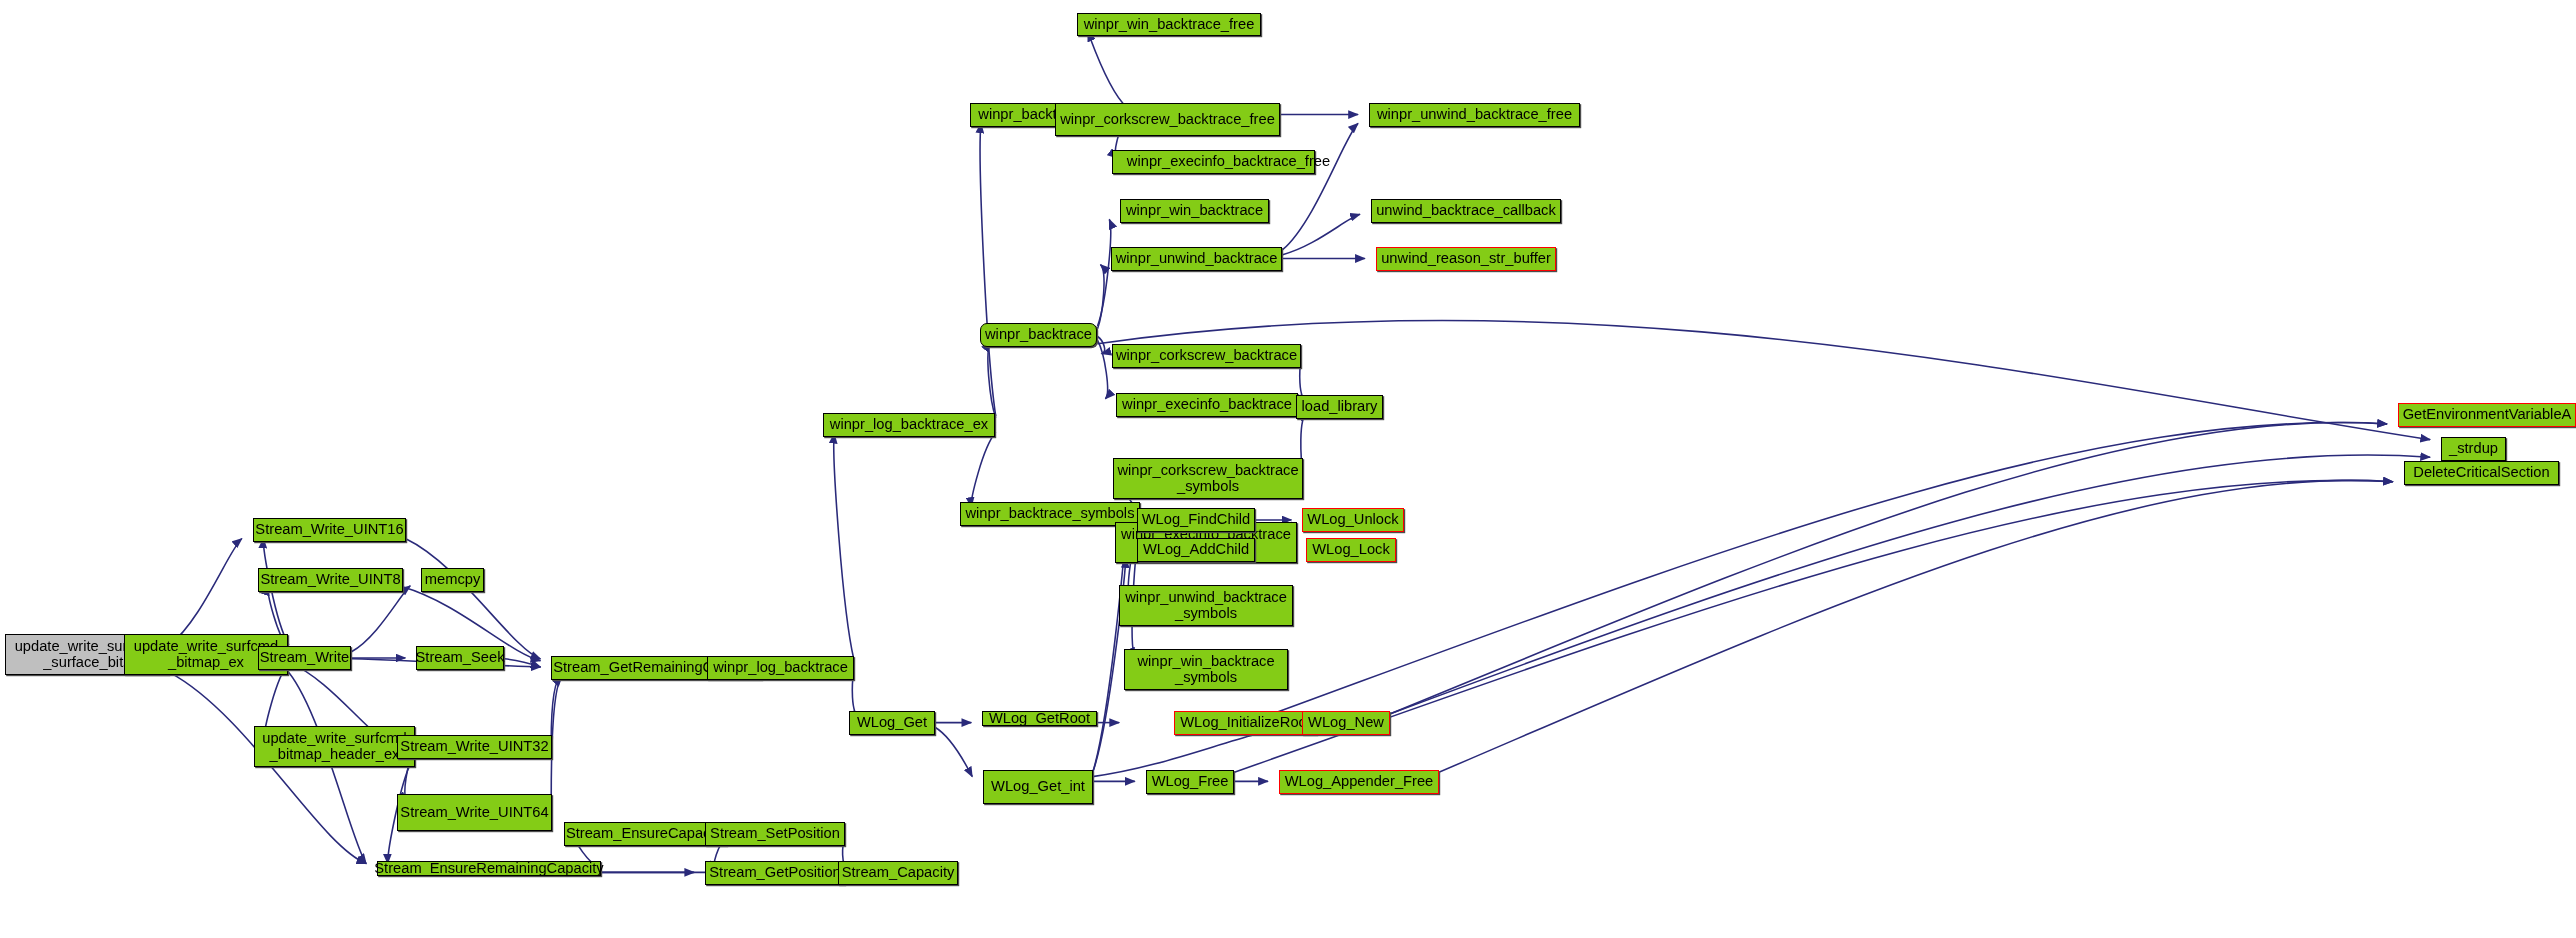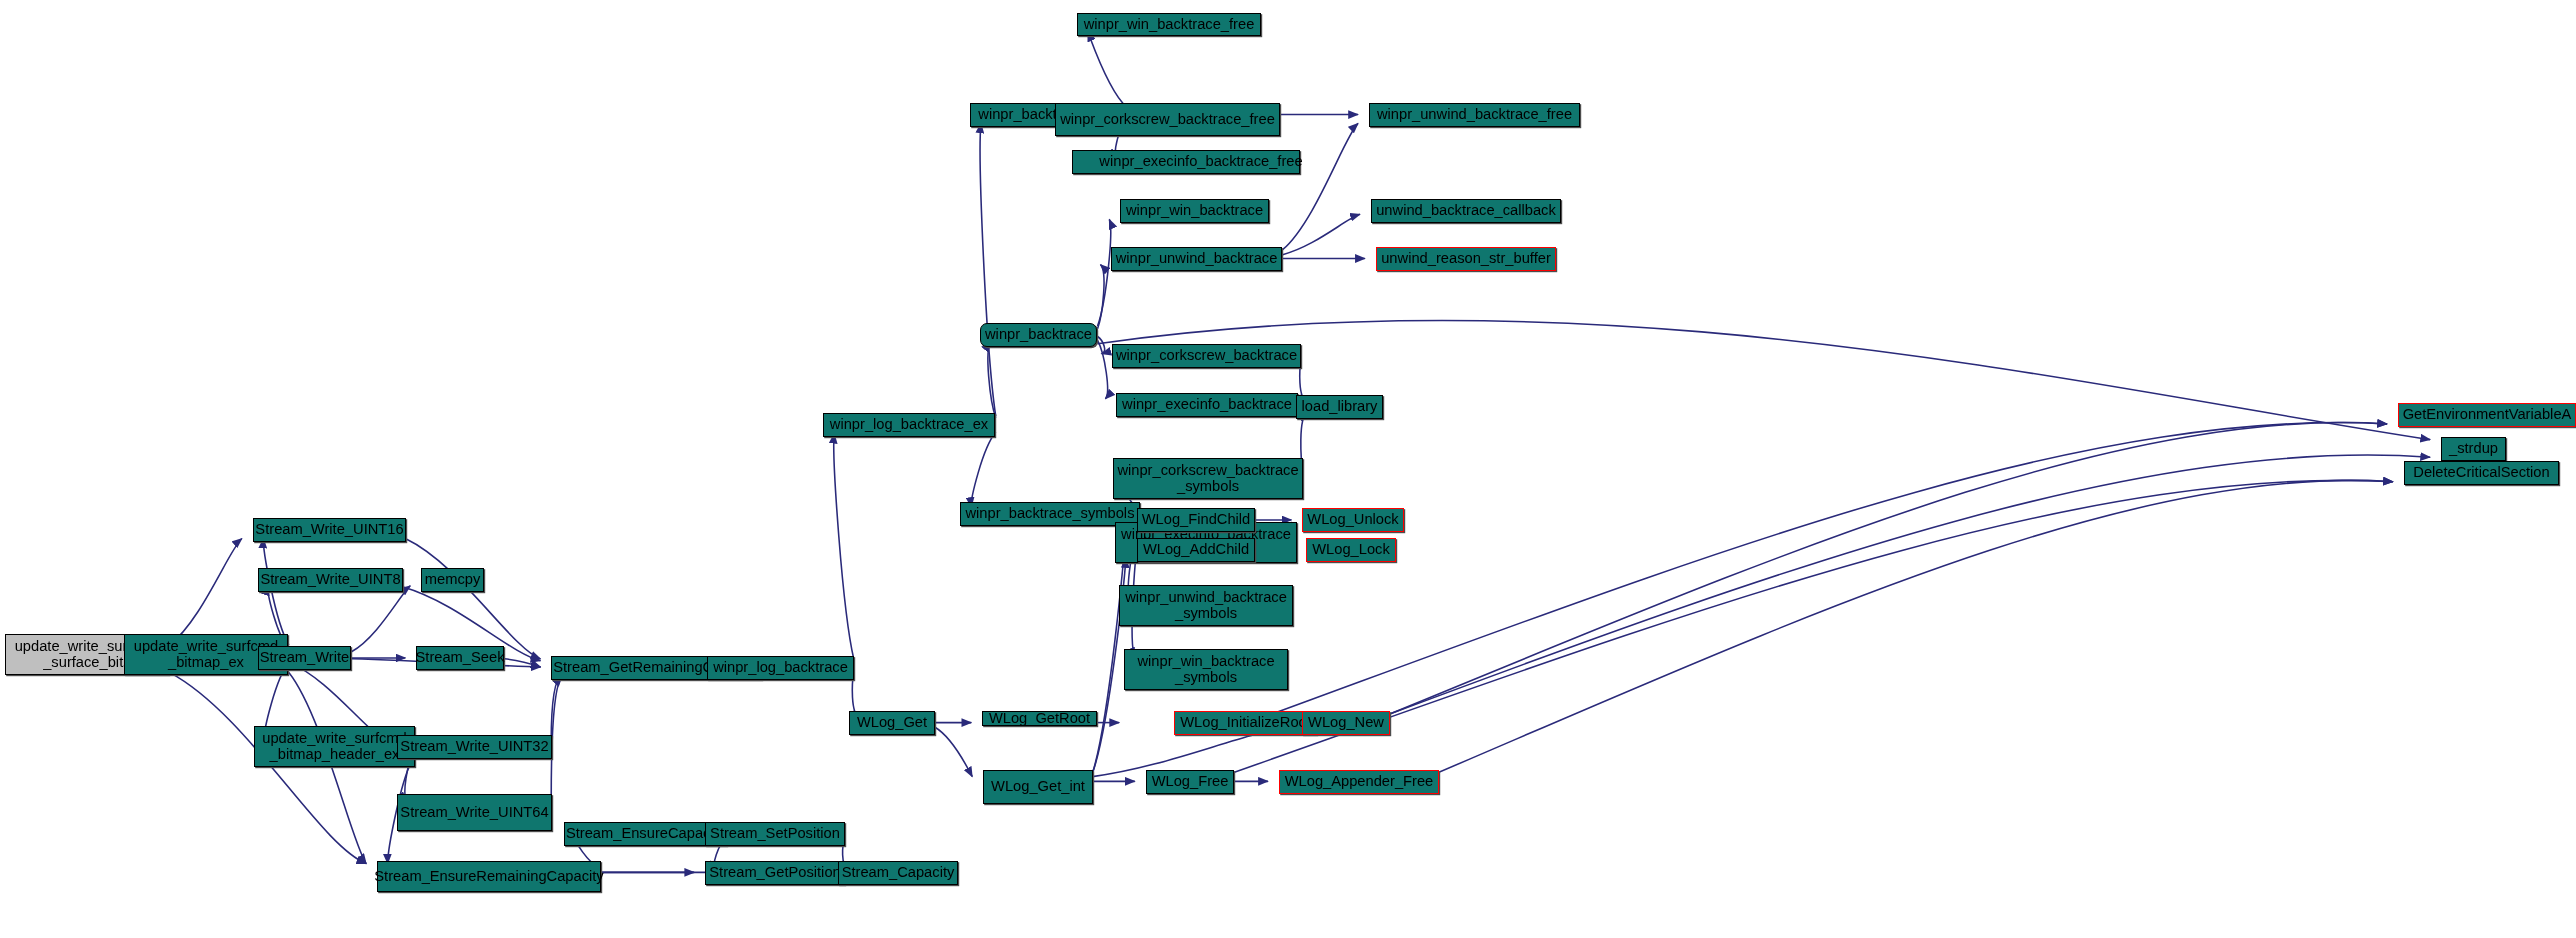--- a/index.html
+++ b/index.html
@@ -1,19 +1,19 @@
 <!DOCTYPE html>
 <html><head>
 <meta charset="utf-8">
 <style>
   html,body{margin:0;padding:0;background:#ffffff;}
   body{font-family:"Liberation Sans", sans-serif;}
   #canvas{position:relative;width:2576px;height:939px;background:#fff;overflow:hidden;}
   #edges{position:absolute;left:0;top:0;width:2576px;height:939px;pointer-events:none;}
-  .node{position:absolute;box-sizing:border-box;border:1px solid #000;background:#0f766e;
+  .node{position:absolute;box-sizing:border-box;border:1px solid #000;background:#84cc16;
         display:flex;align-items:center;justify-content:center;text-align:center;
         font-family:"Liberation Sans", sans-serif;font-size:14.7px;color:#000;
         line-height:1.08;white-space:pre-line;
         box-shadow:1.2px 1.2px 0 0 #4d4d4d;}
   .node.red{border-color:#ff0000;}
   .node.root{background:#bfbfbf;border-color:#000;}
 </style>
 </head>
 <body>
 
@@ -102,32 +102,32 @@
 _bitmap_ex</div>
       <div class="node" style="left: 253px; top: 518px; width: 153px; height: 23.5px;">Stream_Write_UINT16</div>
       <div class="node" style="left: 258px; top: 568px; width: 145px; height: 23.5px;">Stream_Write_UINT8</div>
       <div class="node" style="left: 258px; top: 646px; width: 93px; height: 23.5px;">Stream_Write</div>
       <div class="node" style="left: 421px; top: 568px; width: 63px; height: 23.5px;">memcpy</div>
       <div class="node" style="left: 416px; top: 646px; width: 88px; height: 23.5px;">Stream_Seek</div>
       <div class="node" style="left: 254px; top: 726px; width: 161px; height: 41px;">update_write_surfcmd
 _bitmap_header_ex</div>
       <div class="node" style="left: 397px; top: 735px; width: 155px; height: 23.5px;">Stream_Write_UINT32</div>
       <div class="node" style="left: 397px; top: 794px; width: 155px; height: 37px;">Stream_Write_UINT64</div>
-      <div class="node" style="left: 377px; top: 861px; width: 224px; height: 31px;">Stream_EnsureRemainingCapacity</div>
+      <div class="node" style="left: 377px; top: 861px; width: 224px; height: 15px;">Stream_EnsureRemainingCapacity</div>
       <div class="node" style="left: 551px; top: 656px; width: 211px; height: 23.5px;">Stream_GetRemainingCapacity</div>
       <div class="node" style="left: 564px; top: 822px; width: 163px; height: 23.5px;">Stream_EnsureCapacity</div>
       <div class="node" style="left: 705px; top: 822px; width: 140px; height: 23.5px;">Stream_SetPosition</div>
       <div class="node" style="left: 705px; top: 861px; width: 140px; height: 23.5px;">Stream_GetPosition</div>
       <div class="node" style="left: 838px; top: 861px; width: 120px; height: 23.5px;">Stream_Capacity</div>
       <div class="node" style="left: 707px; top: 656px; width: 147px; height: 23.5px;">winpr_log_backtrace</div>
       <div class="node" style="left: 823px; top: 413px; width: 172px; height: 23.5px;">winpr_log_backtrace_ex</div>
       <div class="node" style="left: 970px; top: 103px; width: 157px; height: 23.5px;">winpr_backtrace_free</div>
       <div class="node" style="left: 1077px; top: 12.7px; width: 184px; height: 23.5px;">winpr_win_backtrace_free</div>
       <div class="node" style="left: 1055px; top: 103px; width: 225px; height: 33px; text-align: right;">winpr_corkscrew_backtrace_free</div>
-      <div class="node" style="left: 1072px; top: 150px; width: 228px; height: 23.5px; padding-left: 30px;">winpr_execinfo_backtrace_free</div>
+      <div class="node" style="left: 1112px; top: 150px; width: 203px; height: 23.5px; padding-left: 30px;">winpr_execinfo_backtrace_free</div>
       <div class="node" style="left: 1369px; top: 103px; width: 211px; height: 23.5px;">winpr_unwind_backtrace_free</div>
       <div class="node" style="left: 980px; top: 323px; width: 117px; height: 23.5px; border-radius: 7px;">winpr_backtrace</div>
       <div class="node" style="left: 1120px; top: 199px; width: 149px; height: 23.5px;">winpr_win_backtrace</div>
       <div class="node" style="left: 1111px; top: 247px; width: 171px; height: 23.5px;">winpr_unwind_backtrace</div>
       <div class="node" style="left: 1371px; top: 199px; width: 190px; height: 23.5px;">unwind_backtrace_callback</div>
       <div class="node red" style="left: 1376px; top: 247px; width: 180px; height: 23.5px;">unwind_reason_str_buffer</div>
       <div class="node" style="left: 1112px; top: 344px; width: 189px; height: 23.5px;">winpr_corkscrew_backtrace</div>
       <div class="node" style="left: 1116px; top: 393px; width: 182px; height: 23.5px;">winpr_execinfo_backtrace</div>
       <div class="node" style="left: 1296px; top: 395px; width: 87px; height: 23.5px;">load_library</div>
       <div class="node" style="left: 2441px; top: 437px; width: 65px; height: 23.5px;">_strdup</div>

